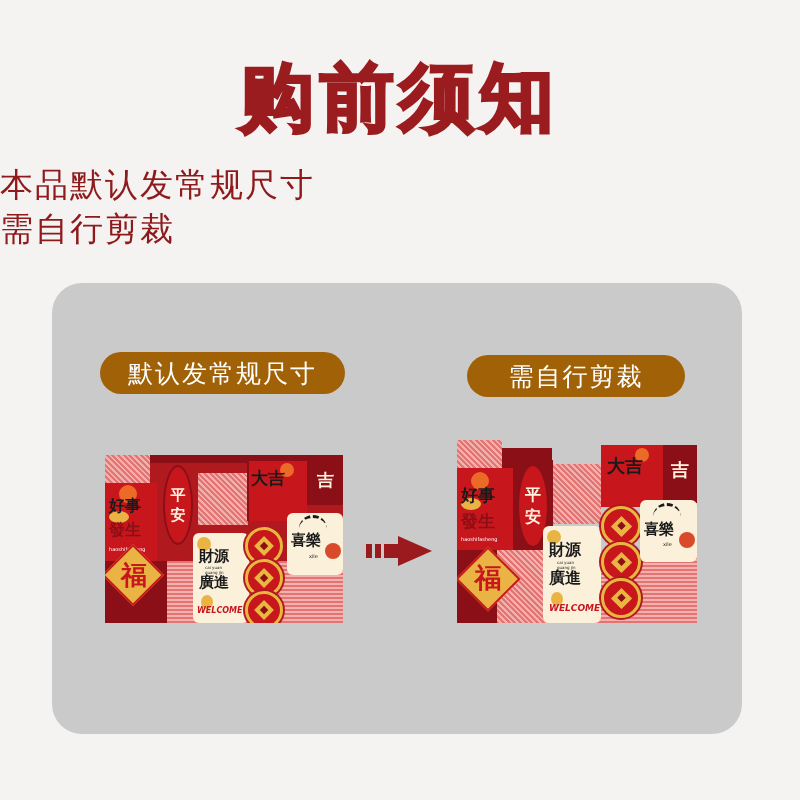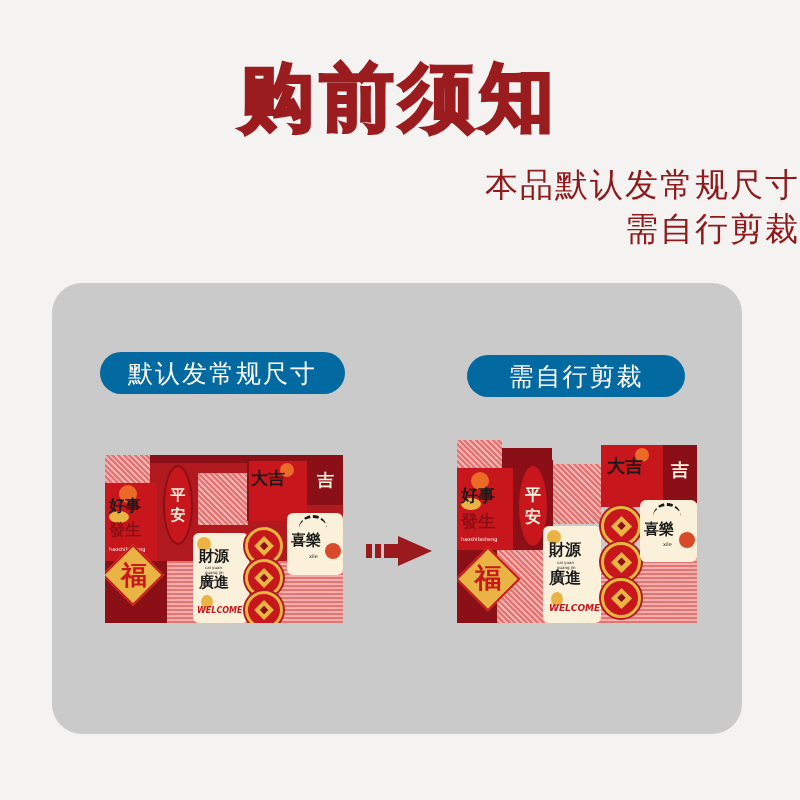--- a/index.html
+++ b/index.html
@@ -9,33 +9,33 @@
     font-family: "DejaVu Sans", "Liberation Sans", sans-serif;
     position: relative;
   }
   .title {
     position: absolute; left: 0; top: 52px; width: 800px;
     text-align: center; font-size: 74px; font-weight: bold;
     color: #9b1c1f; letter-spacing: 6px; line-height: 90px;
     -webkit-text-stroke: 3px #9b1c1f;
   }
   .subtitle {
-    position: absolute; left: 0; width: 800px; text-align: right;
+    position: absolute; left: 0; width: 800px; text-align: left;
     font-size: 33px; color: #8e1a1c; line-height: 40px; letter-spacing: 2px;
   }
   .sub1 { top: 165px; }
   .sub2 { top: 209px; }
 
   .panel {
     position: absolute; left: 52px; top: 283px; width: 690px; height: 451px;
     background: #cacaca; border-radius: 30px;
   }
   .pill {
     position: absolute; height: 42px; border-radius: 21px;
-    background: #0369a1; color: #fff; font-size: 25px;
+    background: #a16207; color: #fff; font-size: 25px;
     display: flex; align-items: center; justify-content: center;
     letter-spacing: 2px;
   }
   .pill-left { left: 100px; top: 352px; width: 245px; }
   .pill-right { left: 467px; top: 355px; width: 218px; }
 
   .arrow {
     position: absolute; left: 366px; top: 536px; width: 68px; height: 30px;
   }
 

